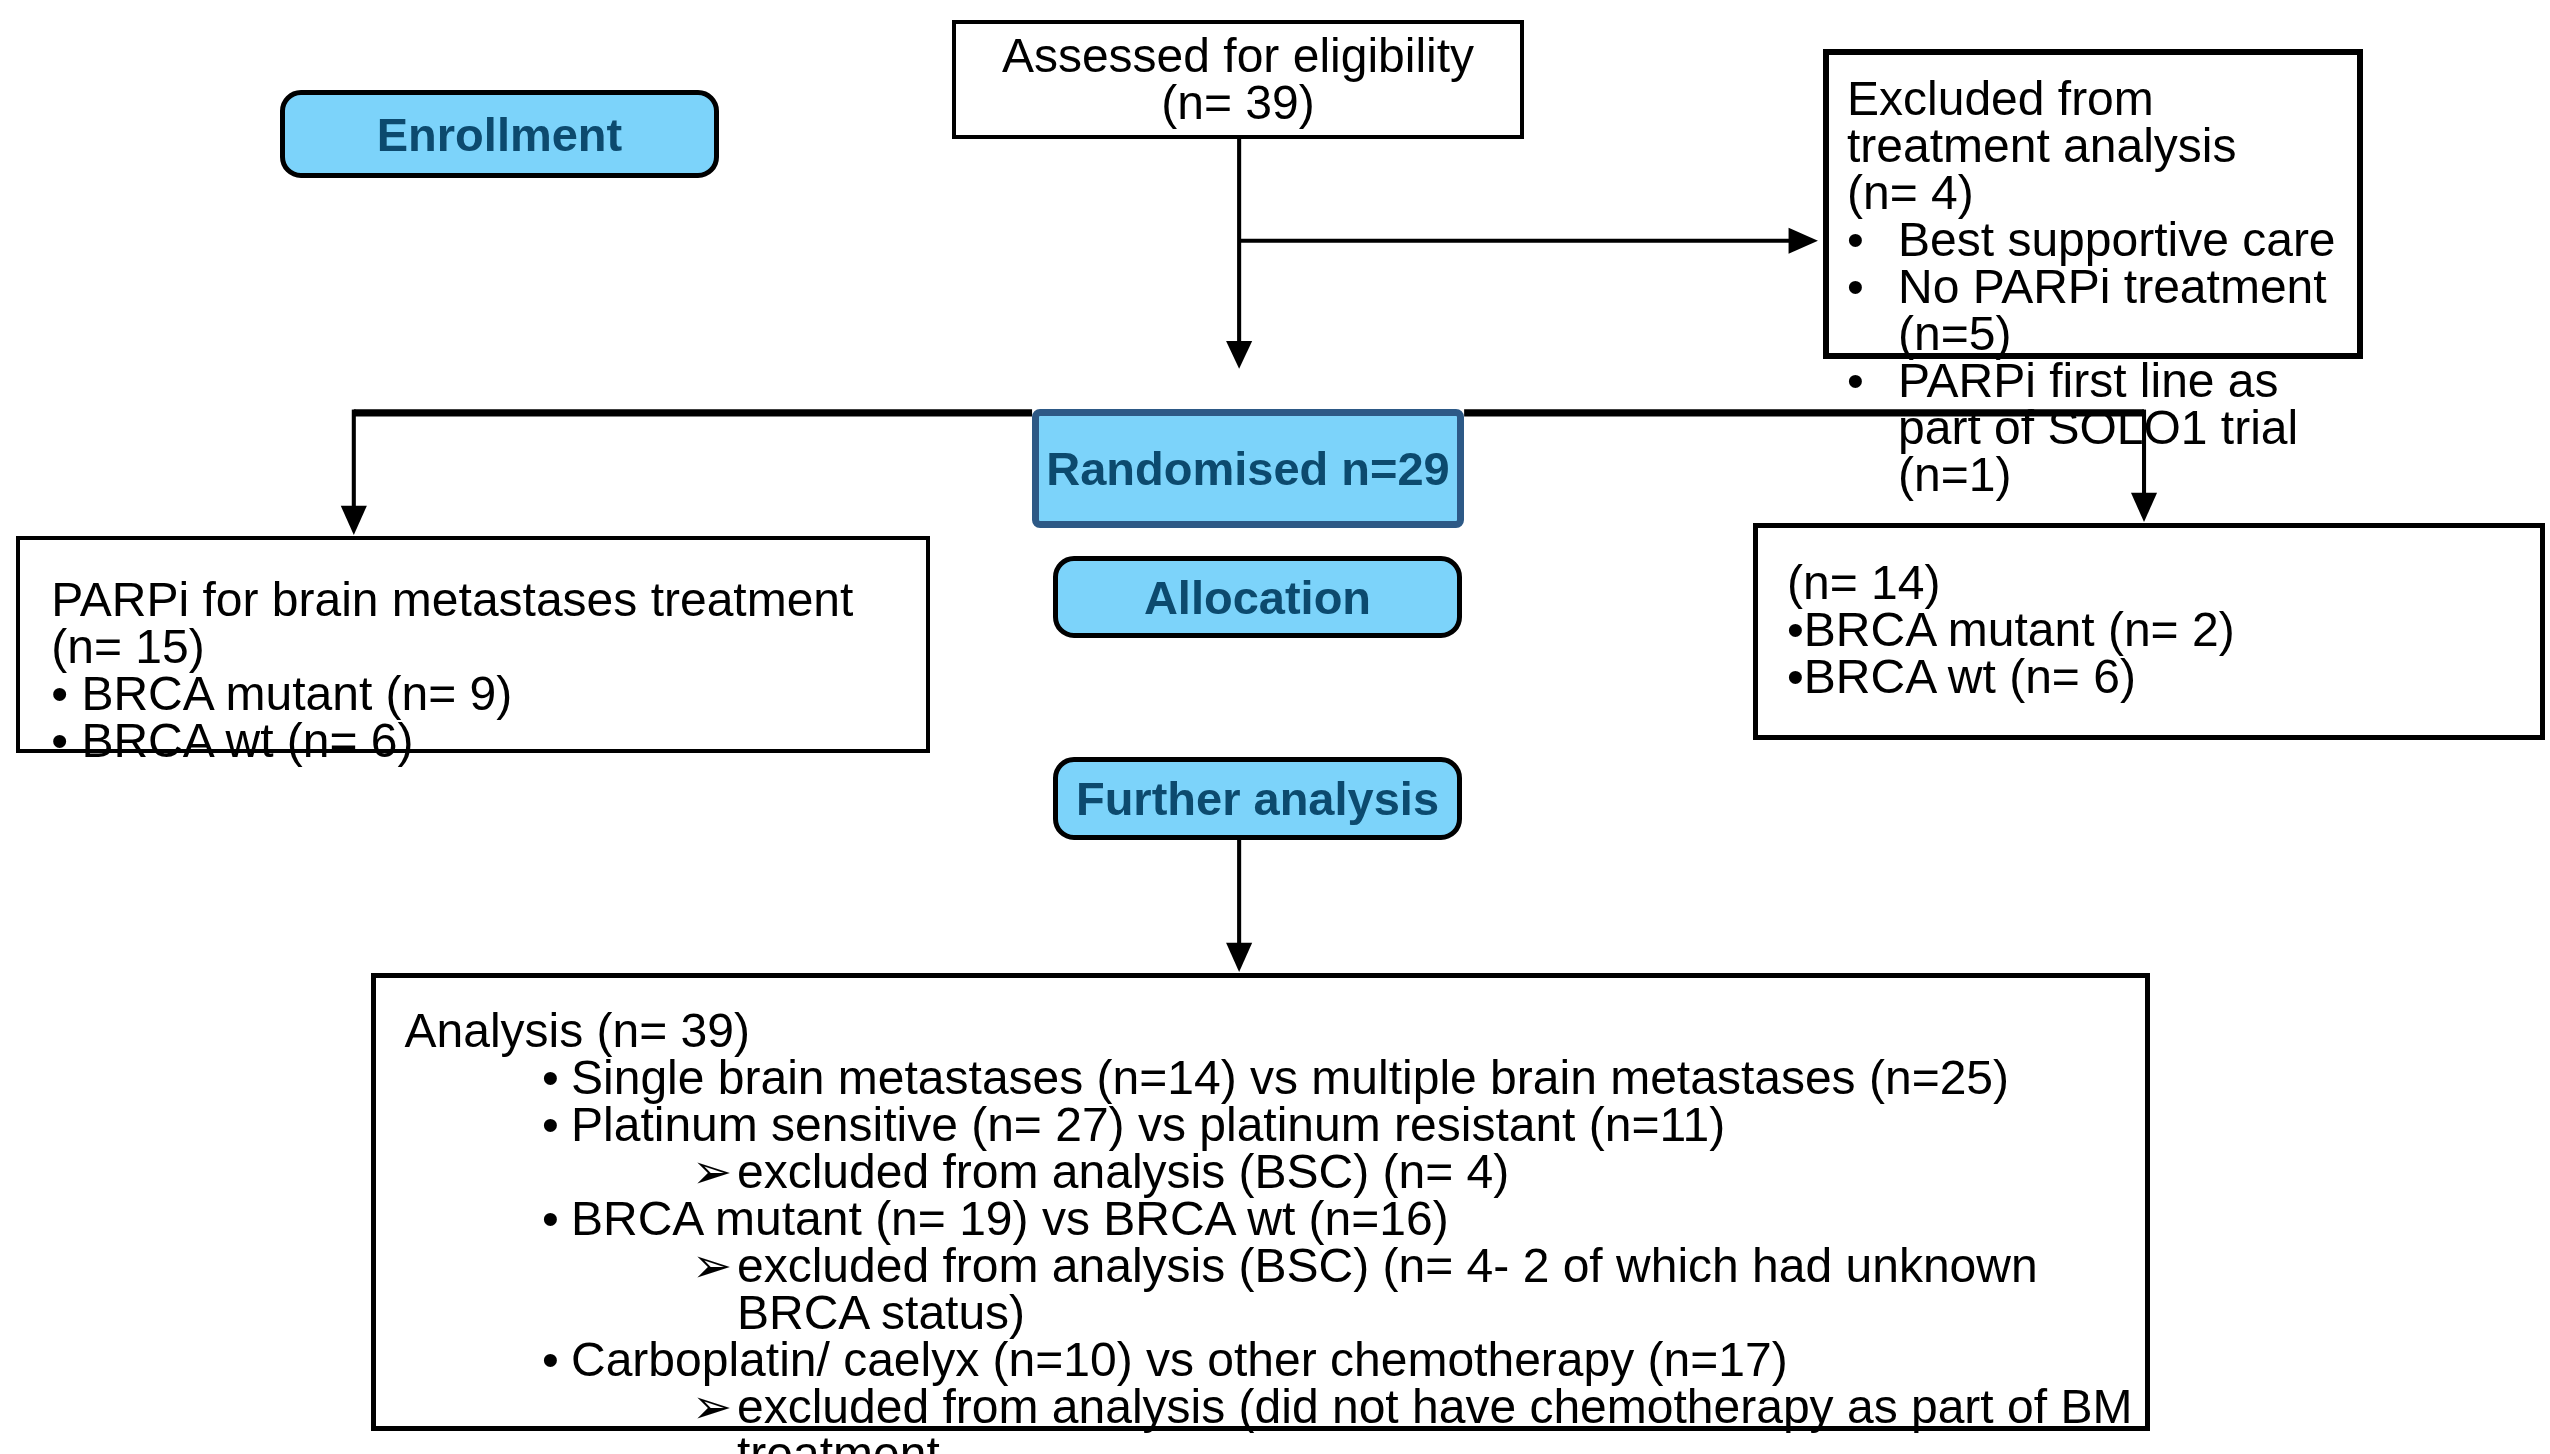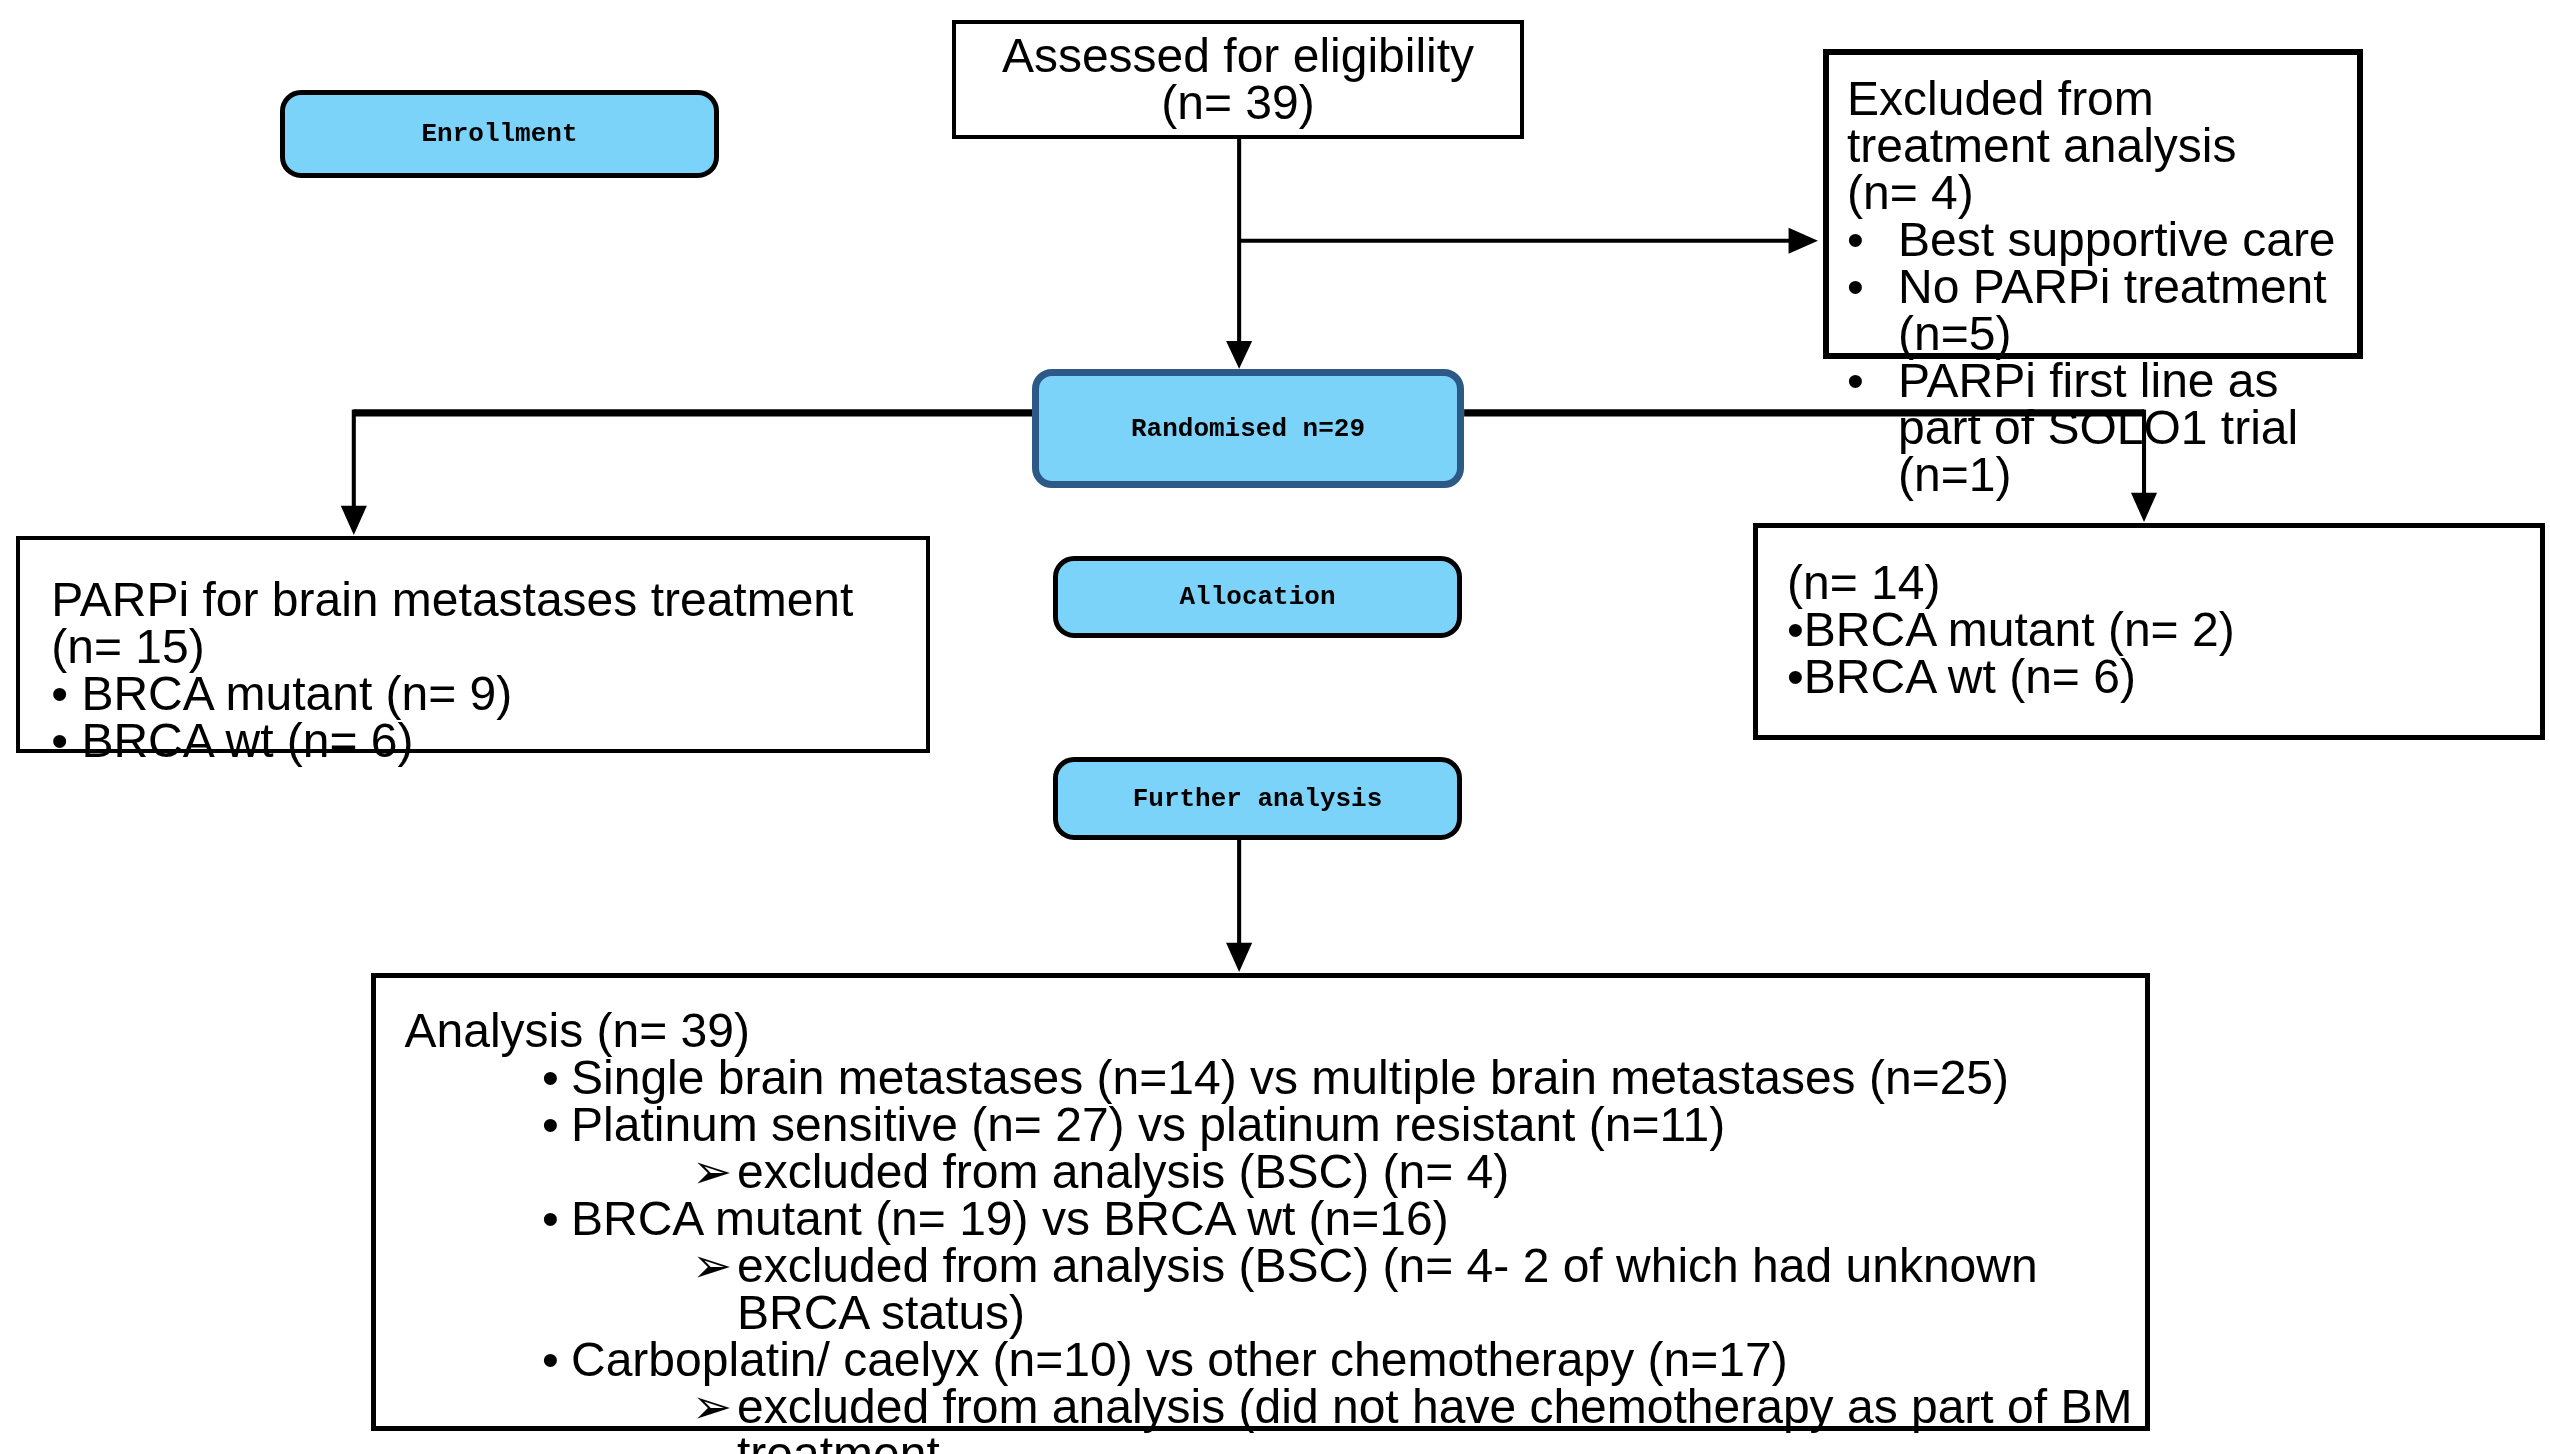--- a/index.html
+++ b/index.html
@@ -12,23 +12,23 @@
   }
   .connectors{position:absolute;left:0;top:0;width:2550px;height:1455px;}
   .connectors line{stroke:#000000;}
   .connectors polygon{fill:#000000;stroke:none;}
 
   .box{position:absolute;box-sizing:border-box;background:#ffffff;border:4.9px solid #000000;}
   .stage{
     position:absolute;box-sizing:border-box;
     background:#7CD3FA;border:5.7px solid #000000;border-radius:21px;
     display:flex;align-items:center;justify-content:center;
-    font-size:26px;font-weight:bold;color:#000000;font-family:Liberation Mono, monospace;
+    font-size:47px;font-weight:bold;color:#0c4a6e;
   }
-  #randomised-box{border:7.3px solid #2D5986;border-radius:20px;}
+  #randomised-box{border:7.3px solid #2D5986;border-radius:8px;margin-top:40px;}
 
   .txt{font-size:48px;line-height:47px;}
 
   
   #assessed-box{left:952px;top:19.6px;width:572px;height:119px;
     display:flex;flex-direction:column;align-items:center;justify-content:center;text-align:center;}
 
   
   #excluded-box{left:1823px;top:49px;width:540px;height:310px;border-width:6.5px;
     padding:19.6px 19.6px 0 18px;}

